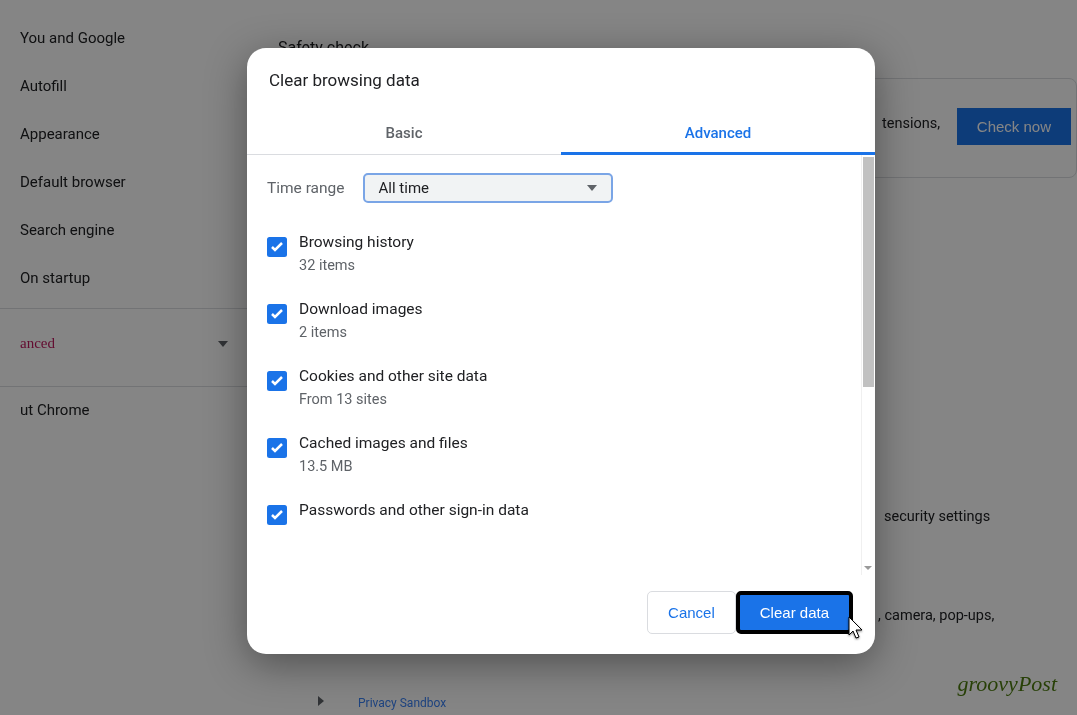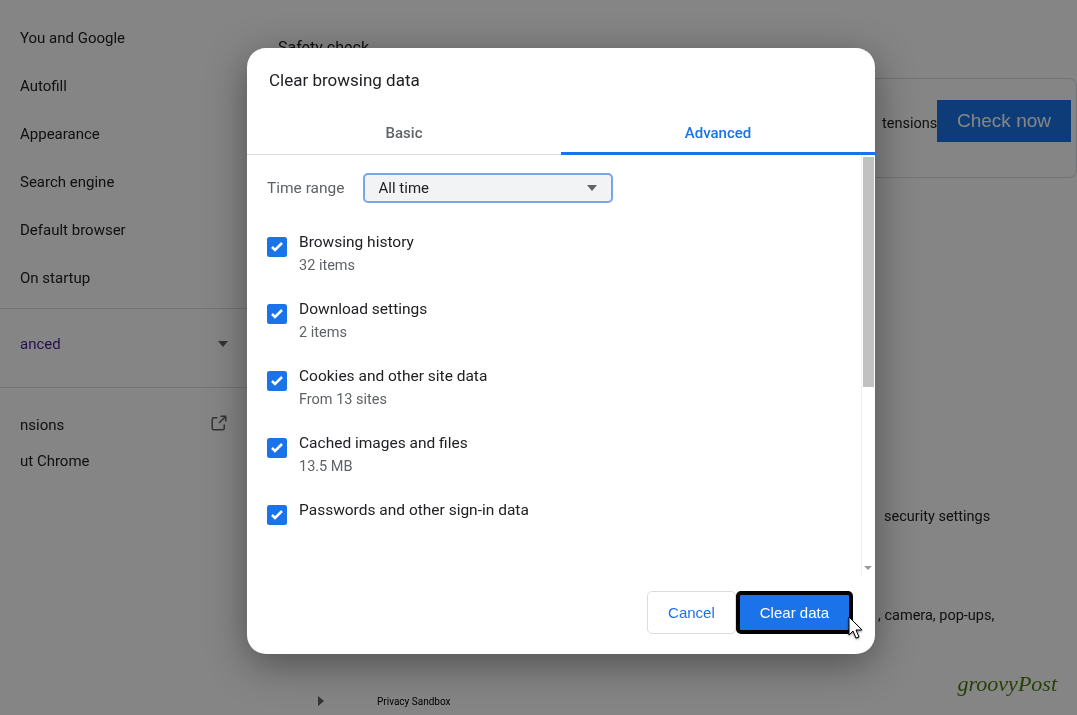--- a/index.html
+++ b/index.html
@@ -33,25 +33,26 @@
       color: #1a73e8;
       font-weight: 500;
     }
     .sidebar-divider {
       height: 1px;
       background: #dadce0;
       margin: 6px 0 12px;
     }
     .sidebar-adv {
       font-size: 15px;
-      color: #4c1d95;
+      color: #be185d;
       padding: 14px 20px;
       display: flex;
       justify-content: space-between;
       align-items: center;
+      font-family: Liberation Serif, serif;
     }
     .sidebar-ext {
       display: flex; justify-content: space-between; align-items: center;
       padding: 14px 20px;
       font-size: 15px;
       color: #202124;
     }
     .card-bg {
       position: absolute;
       left: 278px;
@@ -59,41 +60,40 @@
       right: 0;
       border: 1px solid #dadce0;
       border-radius: 8px;
       padding: 18px;
       background: #fff;
       overflow: hidden;
       height: 100px;
     }
     .checknow {
       position: absolute;
-      right: 6px; top: 100px;
+      right: 6px; top: 108px;
       background: #1a73e8;
       color: #fff;
-      font-size: 19px;
+      font-size: 15px;
       border: none;
       padding: 10px 20px;
       font-weight: 500;
       cursor: pointer;
     }
     .bg-text-snip {
       position: absolute;
       color: #202124;
       font-size: 14.5px;
     }
     .privacy-sandbox {
       position: absolute;
       left: 358px;
       top: 696px;
-      font-size: 10px;
-      color: #000000;
-      margin-left: 19px;
+      font-size: 12px;
+      color: #3b82f6;
     }
     .arrow-right-dot {
       position: absolute;
       left: 318px;
       top: 696px;
       width: 0; height: 0;
       border-left: 6px solid #5f6368;
       border-top: 5px solid transparent;
       border-bottom: 5px solid transparent;
     }
@@ -280,37 +280,29 @@
     .cursor svg { filter: drop-shadow(0 1px 1px rgba(0,0,0,0.5)); }
   </style>
 </head>
 <body>
 
 <div class="bg">
   <div class="sidebar">
     <div class="sidebar-item">You and Google</div>
     <div class="sidebar-item">Autofill</div>
     <div class="sidebar-item">Appearance</div>
+    <div class="sidebar-item">Default browser</div>
     <div class="sidebar-item">Search engine</div>
-    <div class="sidebar-item">Default browser</div>
     <div class="sidebar-item">On startup</div>
     <div class="sidebar-divider"></div>
     <div class="sidebar-adv">
       <span>anced</span>
       <span class="caret-down"></span>
     </div>
     <div class="sidebar-divider" style="margin-top:20px;"></div>
-    <div class="sidebar-ext">
-      <span>nsions</span>
-      <span>
-        <svg width="18" height="18" viewBox="0 0 24 24">
-            <path fill="none" stroke="#5f6368" stroke-width="2" d="M14 3h7v7M21 3l-9 9M19 14v5a2 2 0 0 1-2 2H5a2 2 0 0 1-2-2V7a2 2 0 0 1 2-2h5"></path>
-          </svg>
-      </span>
-    </div>
     <div class="sidebar-item" style="padding-top:2px;">ut Chrome</div>
   </div>
 
   <div class="bg-text-snip" style="left:278px; top:38px; font-size:16px;">Safety check</div>
   <div class="card-bg"></div>
   <div class="bg-text-snip" style="left:882px; top:115px;">tensions,</div>
   <button class="checknow">Check now</button>
   <div class="bg-text-snip" style="left:884px; top:508px;">security settings</div>
   <div class="bg-text-snip" style="left:878px; top:607px;">, camera, pop-ups,</div>
   <div class="arrow-right-dot"></div>
@@ -348,21 +340,21 @@
         </div>
       </div>
 
       <div class="item-row">
         <div class="checkbox">
             <svg width="14" height="14" viewBox="0 0 14 14">
               <path d="M2 7l3 3 7-7"></path>
             </svg>
           </div>
         <div class="item-texts">
-          <div class="item-title">Download settings</div>
+          <div class="item-title">Download images</div>
           <div class="item-sub">2 items</div>
         </div>
       </div>
 
       <div class="item-row">
         <div class="checkbox">
             <svg width="14" height="14" viewBox="0 0 14 14">
               <path d="M2 7l3 3 7-7"></path>
             </svg>
           </div>

